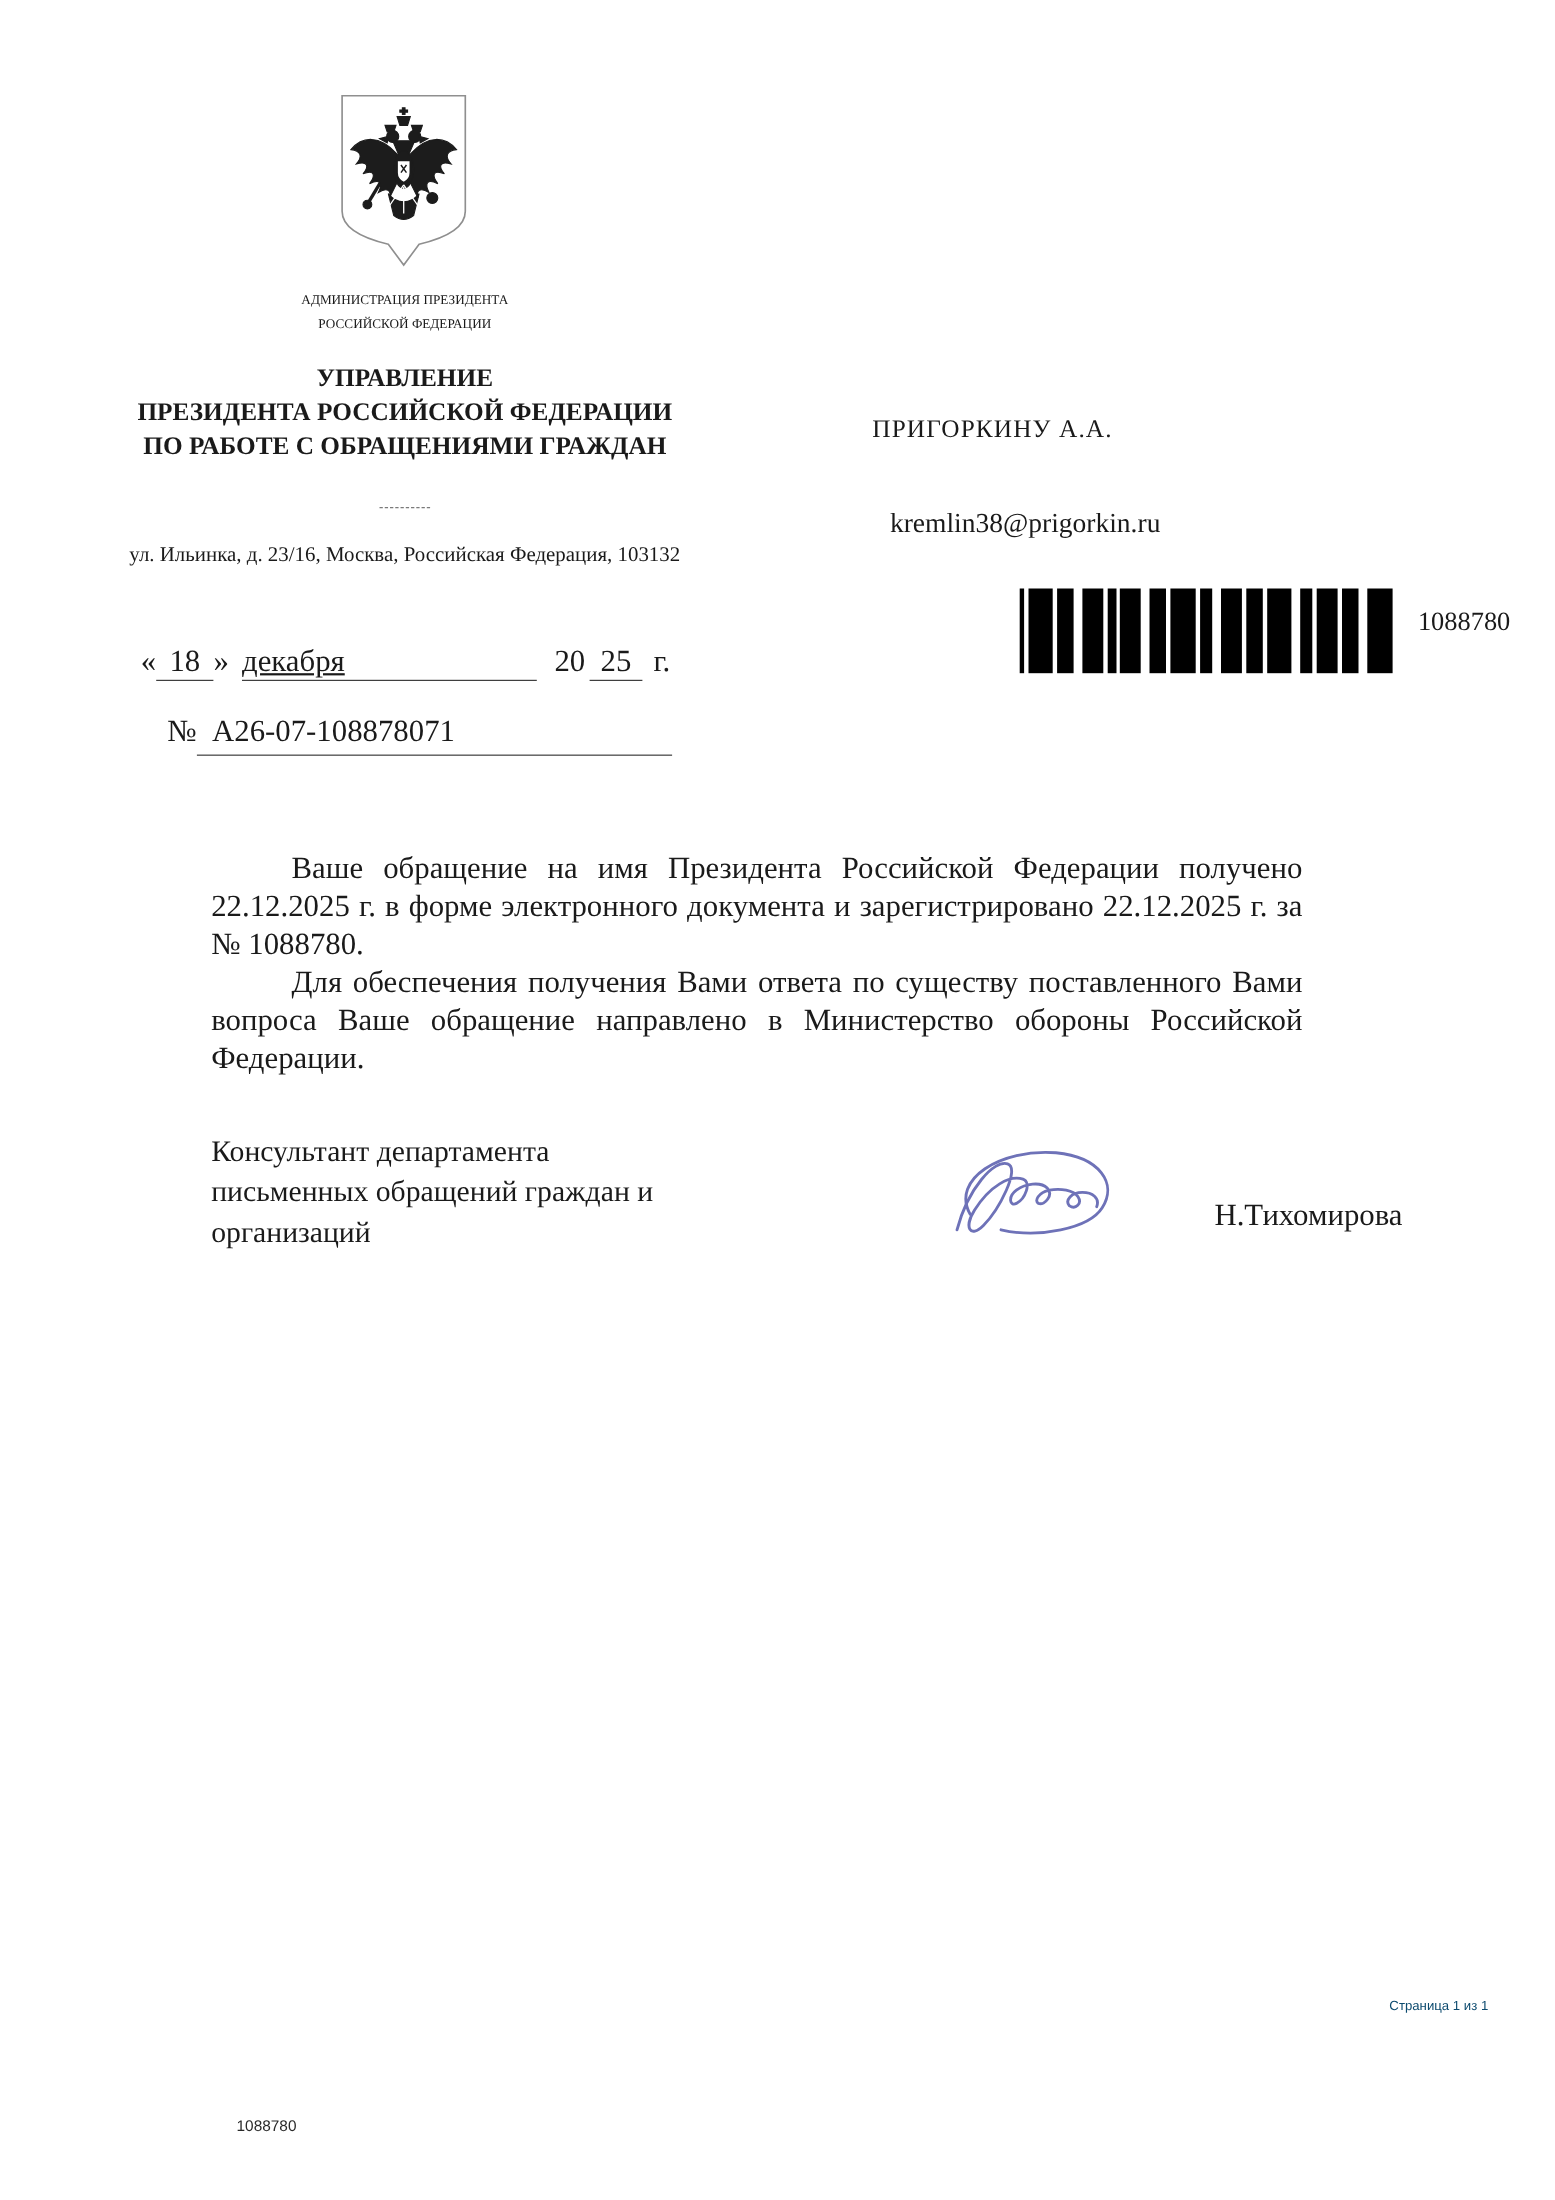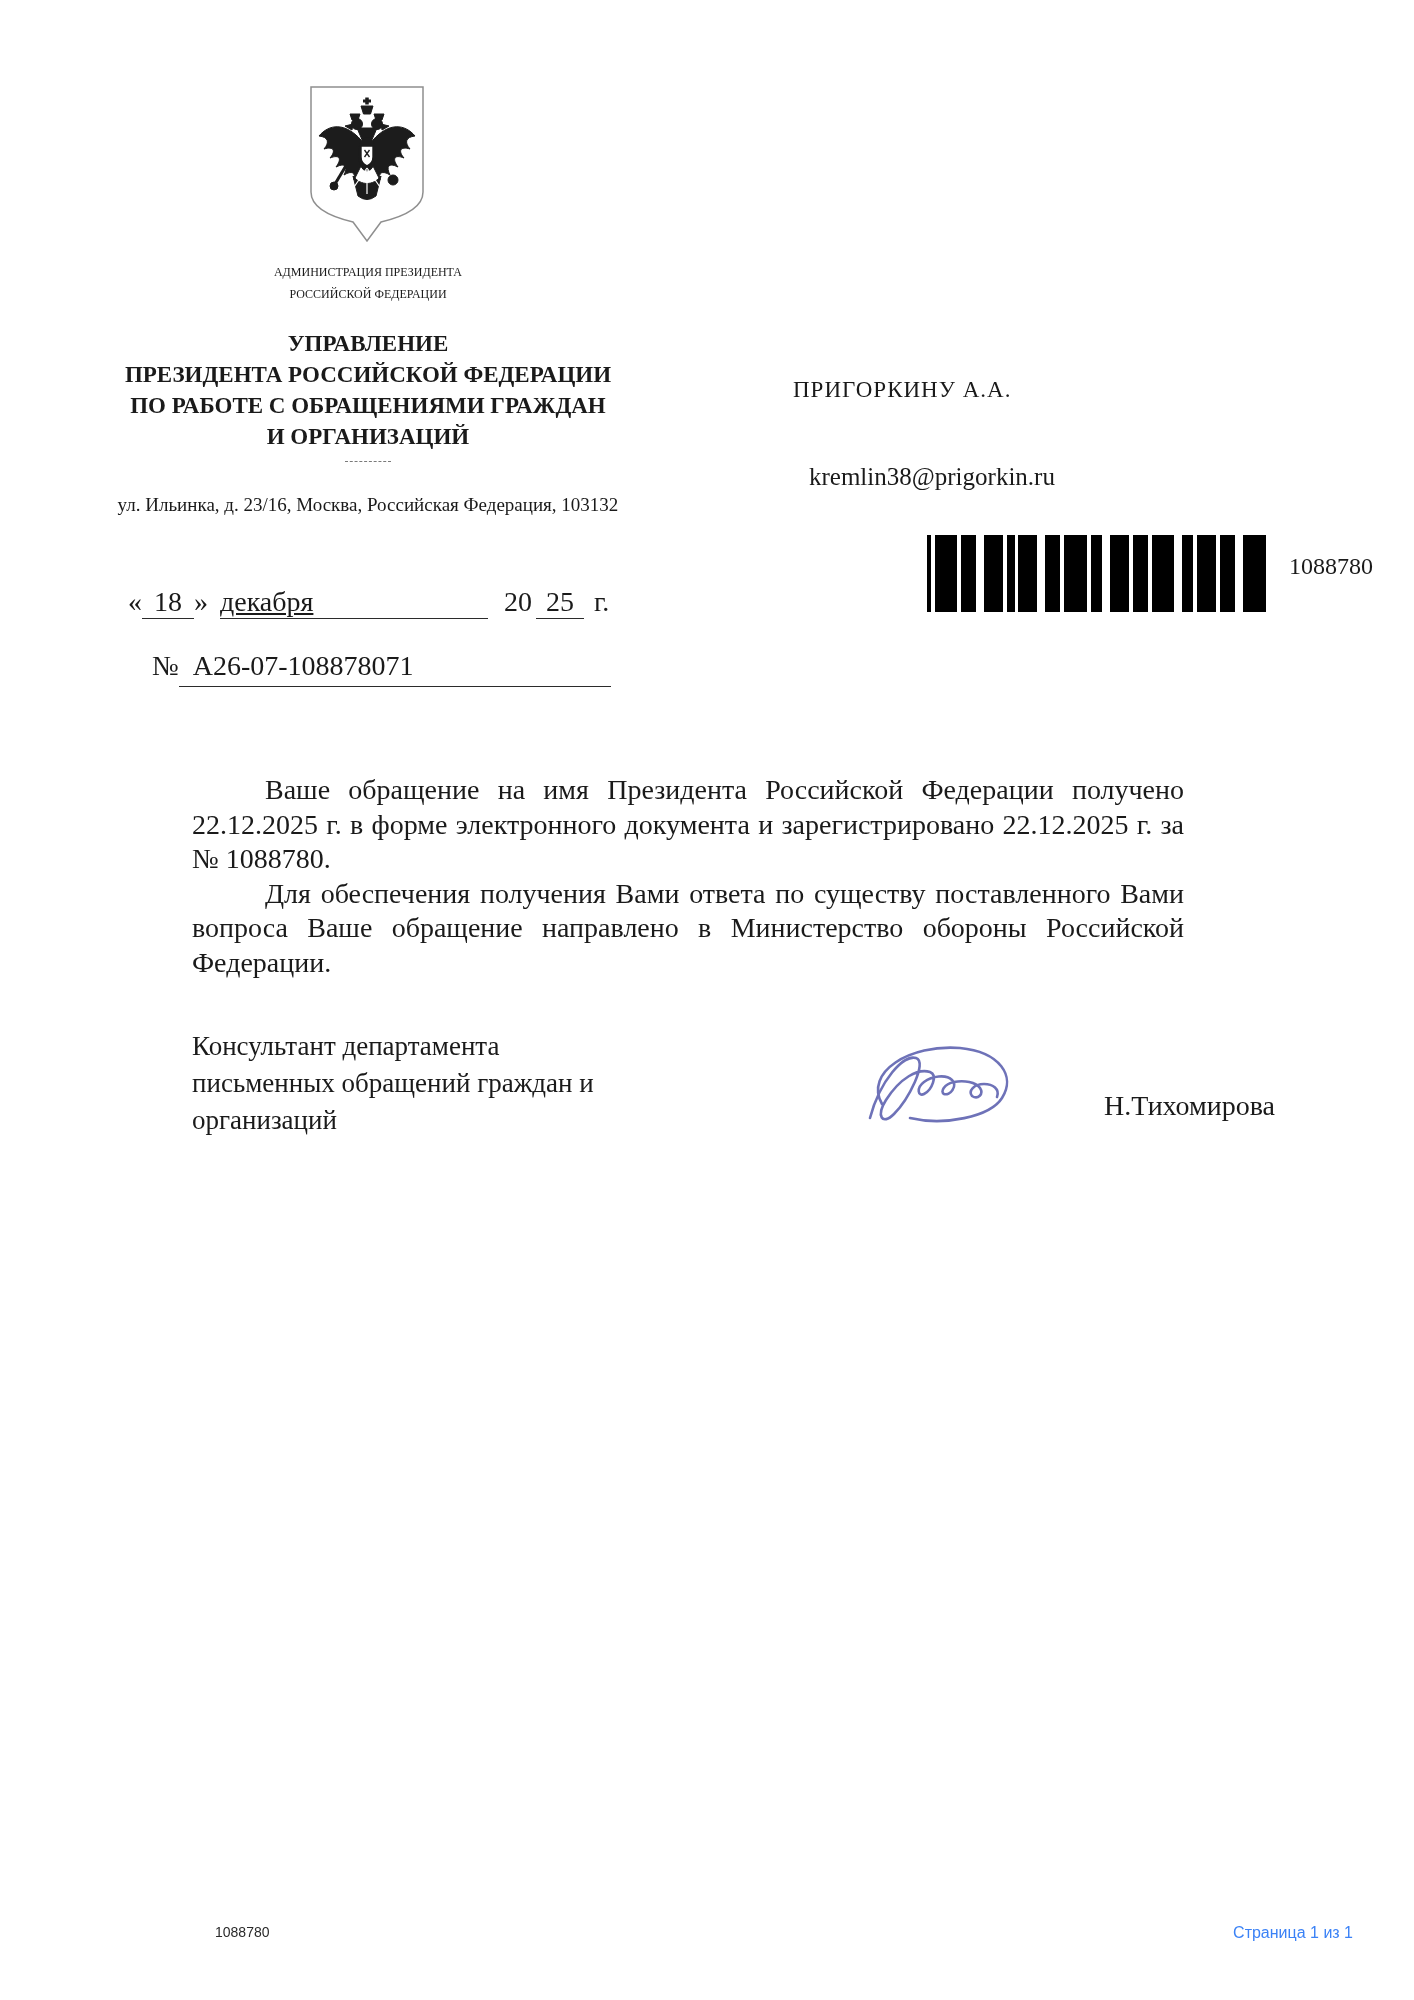--- a/index.html
+++ b/index.html
@@ -45,21 +45,21 @@
   .body-text{left:192px;top:773px;width:992px;font-size:28px;line-height:34.5px;text-align:justify;}
   .body-text p{margin:0;text-indent:73px;}
 
   
   .sig-title{left:192px;top:1028px;width:430px;font-size:27px;line-height:37px;}
   .sig-scribble{left:852px;top:1038px;width:170px;height:100px;}
   .sig-name{left:1088px;top:1090px;font-size:28px;margin-left:16px;}
 
   
   .footer-left{left:215px;top:1924px;font-size:14px;font-family:"Liberation Sans",sans-serif;color:#2a2a2a;}
-  .footer-right{right:61px;top:1924px;font-size:16px;font-family:"Liberation Sans",sans-serif;color:#3b82f6;}
+  .footer-right{right:61px;top:1816px;font-size:12px;font-family:"Liberation Sans",sans-serif;color:#0c4a6e;}
 </style>
 </head>
 <body>
 
 <div class="page">
 
   <svg class="abs emblem" viewBox="0 0 128 165" xmlns="http://www.w3.org/2000/svg">
     <path d="M8,3 H120 V108 Q120,128 78,138 L64,157 L50,138 Q8,128 8,108 Z" fill="#ffffff" stroke="#8f8f8f" stroke-width="1.5"></path>
     <g fill="#1c1c1c" stroke="#1c1c1c" transform="translate(64,74)">
 
@@ -99,21 +99,20 @@
 
   <div class="abs lh-block lh-admin">
     <div>АДМИНИСТРАЦИЯ ПРЕЗИДЕНТА</div>
     <div>РОССИЙСКОЙ ФЕДЕРАЦИИ</div>
   </div>
 
   <div class="abs lh-block lh-dept">
     <div>УПРАВЛЕНИЕ</div>
     <div>ПРЕЗИДЕНТА РОССИЙСКОЙ ФЕДЕРАЦИИ</div>
     <div>ПО РАБОТЕ С ОБРАЩЕНИЯМИ ГРАЖДАН</div>
-    <div>И ОРГАНИЗАЦИЙ</div>
   </div>
 
   <div class="abs lh-divider"></div>
 
   <div class="abs lh-block lh-address">ул. Ильинка, д. 23/16, Москва, Российская Федерация, 103132</div>
 
   <div class="abs recipient-name">ПРИГОРКИНУ А.А.</div>
   <div class="abs recipient-email">kremlin38@prigorkin.ru</div>
 
   <div class="abs barcode">

